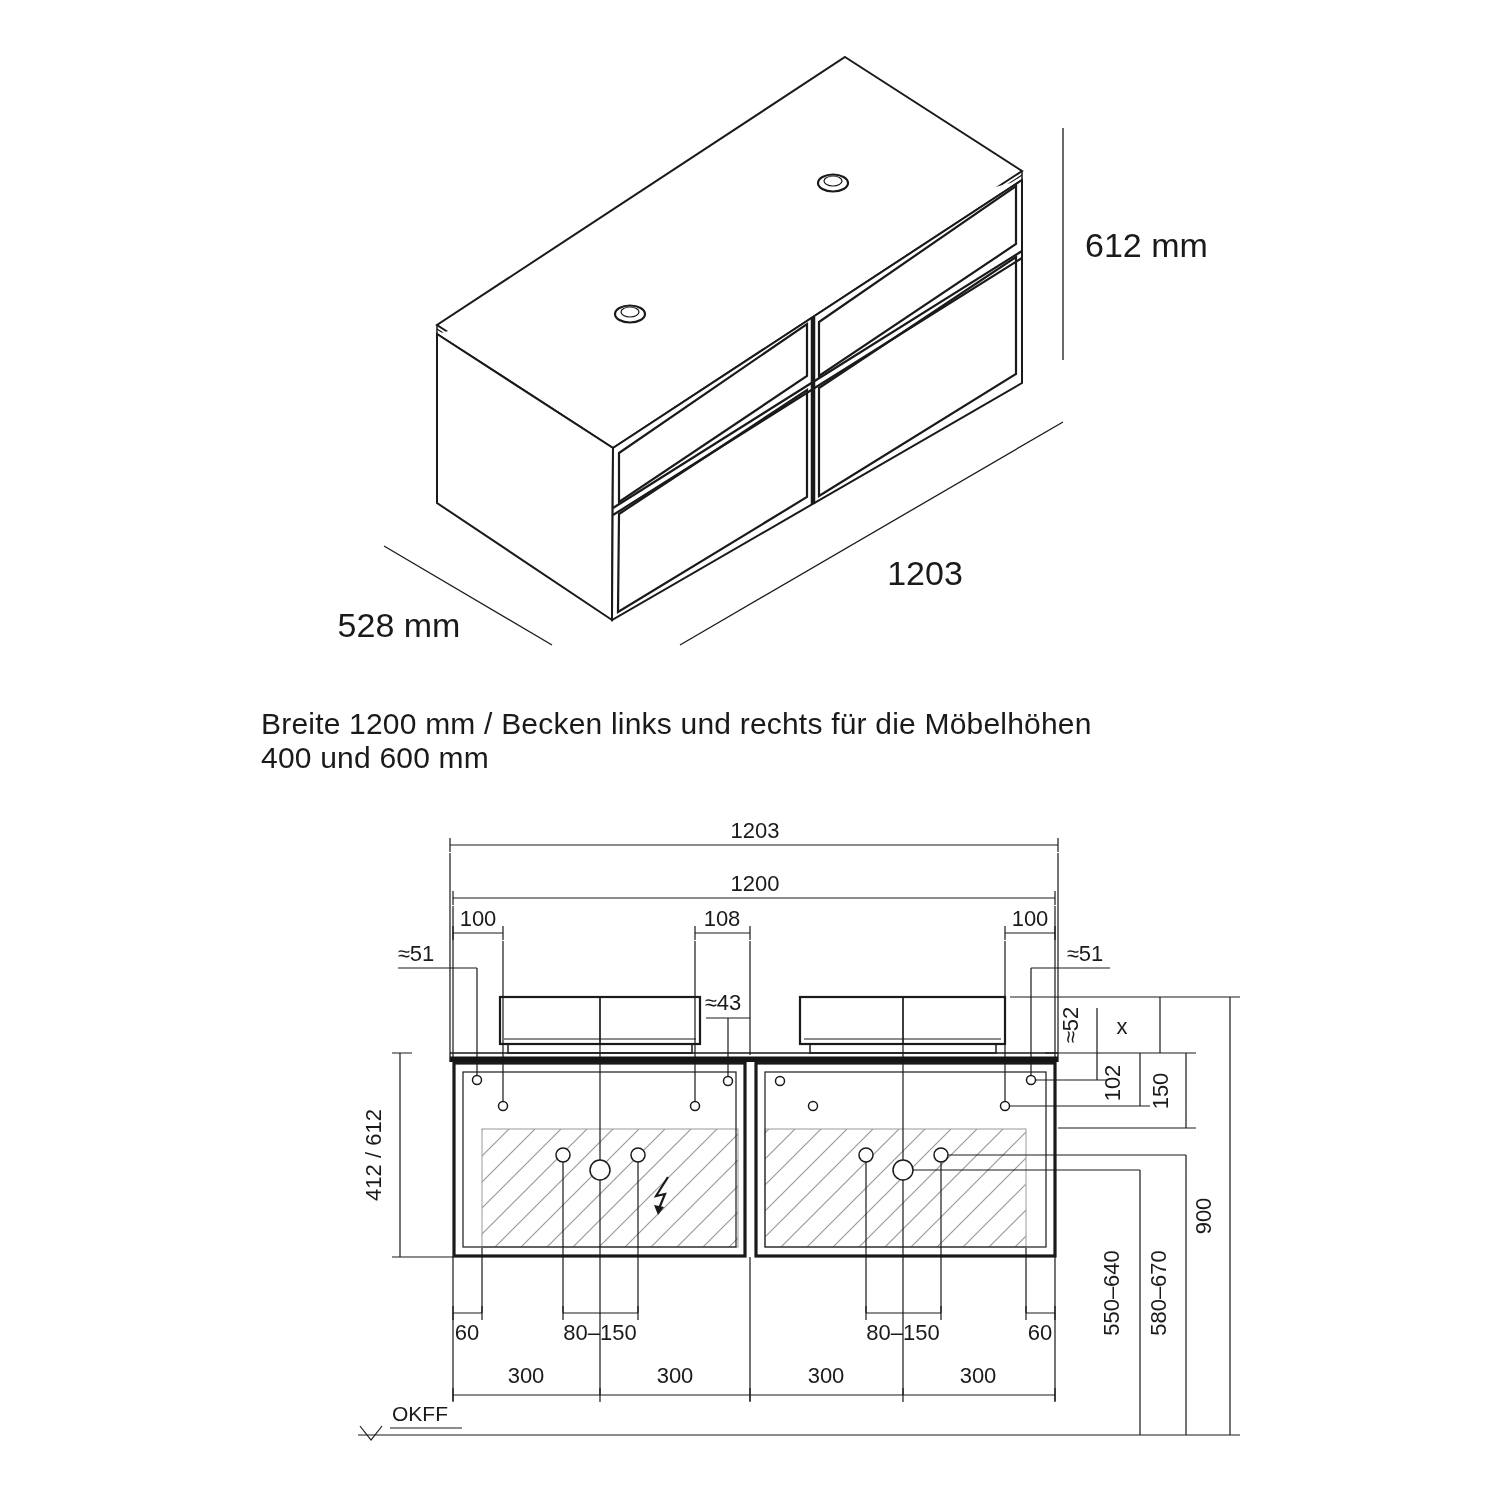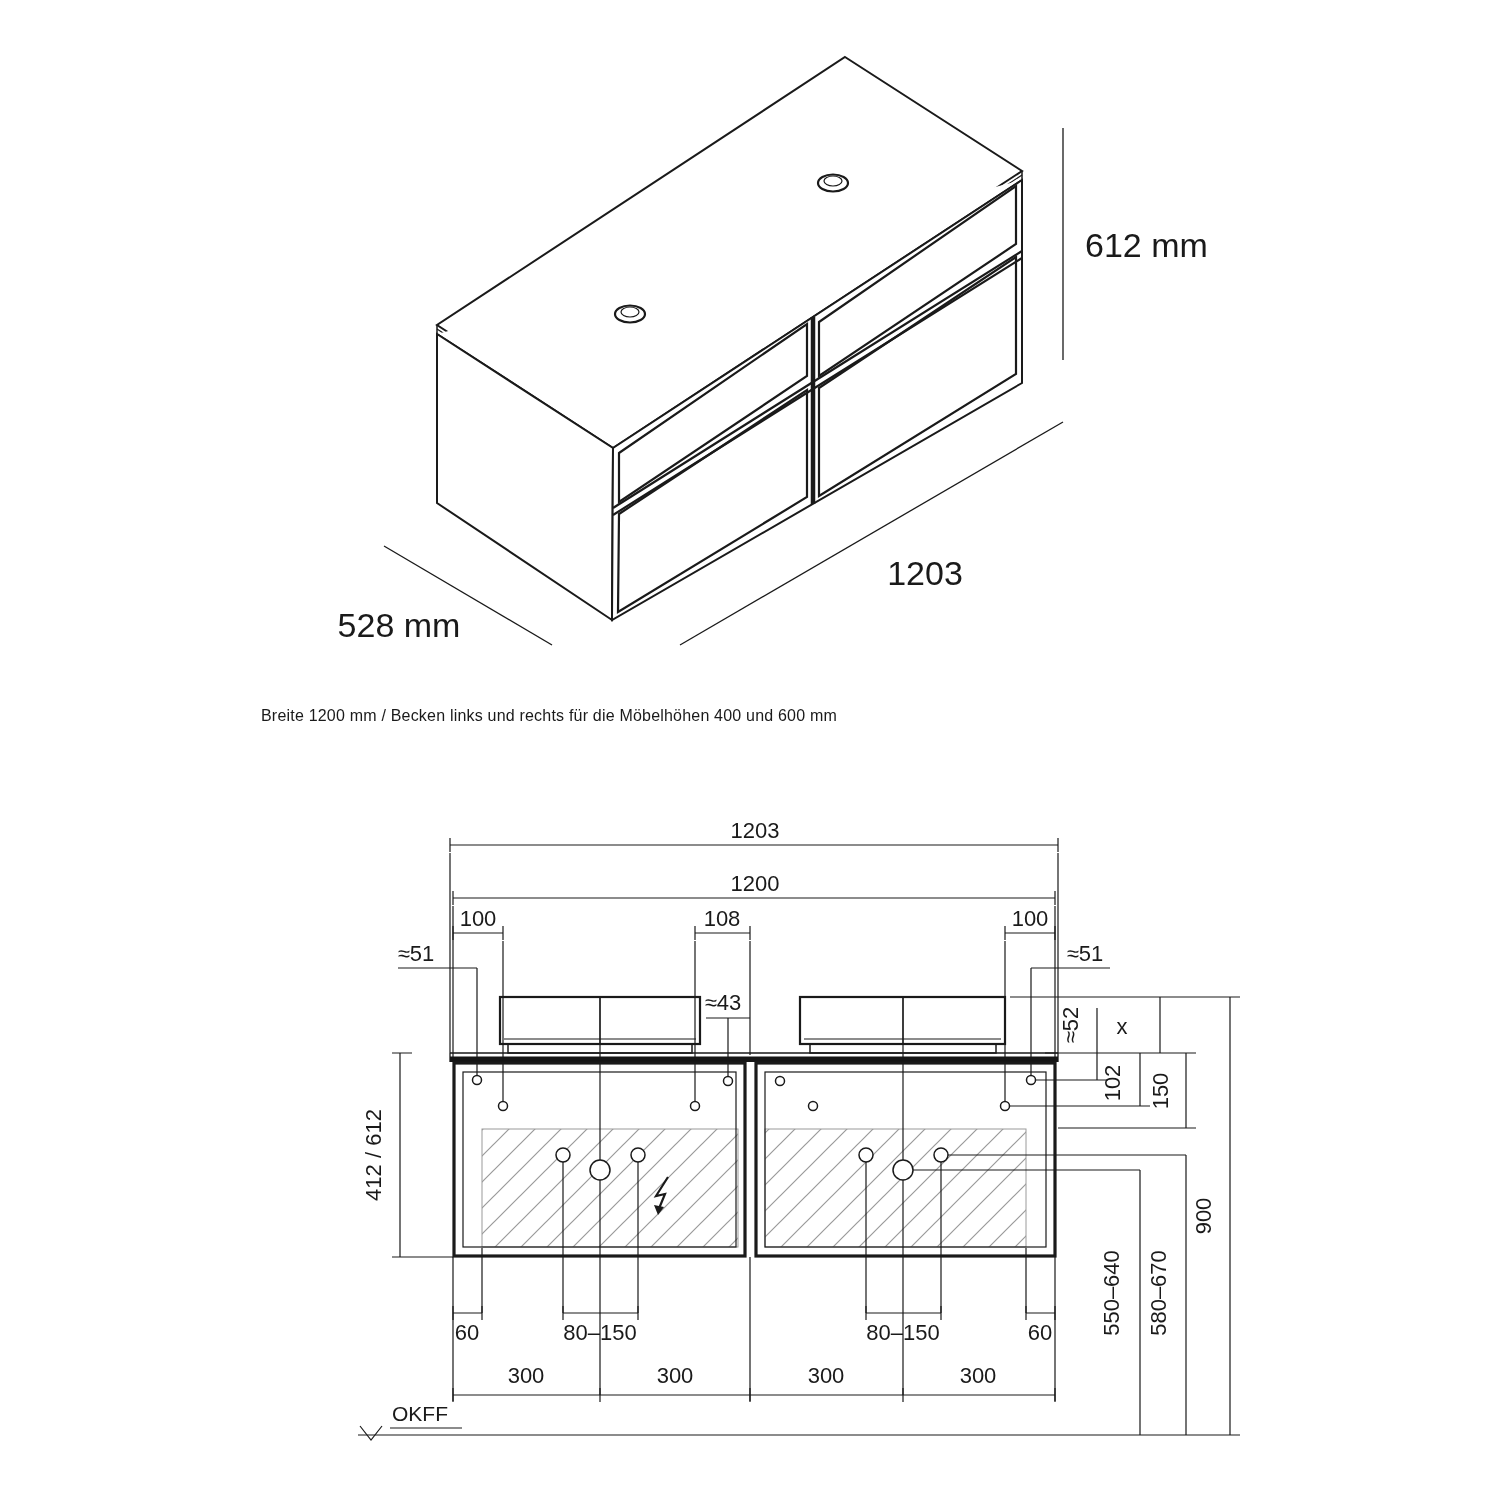--- a/index.html
+++ b/index.html
@@ -3,21 +3,21 @@
 <meta charset="utf-8">
 <style>
   html,body{margin:0;padding:0;background:#ffffff;}
   .page{position:relative;width:1240px;height:1500px;background:#ffffff;overflow:hidden;
         font-family:"Liberation Sans", sans-serif;color:#1a1a1a;}
   svg{position:absolute;left:0;top:0;}
   svg text{font-family:"Liberation Sans", sans-serif;fill:#1a1a1a;}
   .t22{font-size:22px;}
   .t21{font-size:21px;}
   .t34{font-size:34px;}
-  .caption{position:absolute;left:261px;top:707px;width:860px;font-size:16px;
+  .caption{position:absolute;left:261px;top:707px;width:860px;font-size:30px;
            color:#1a1a1a;letter-spacing:0.2px;}
   .thin{stroke:#1a1a1a;stroke-width:1.2;fill:none;}
   .med{stroke:#1a1a1a;stroke-width:2.2;fill:none;}
   .med15{stroke:#1a1a1a;stroke-width:1.5;fill:none;}
   .thick{stroke:#1a1a1a;stroke-width:3.2;fill:none;}
   .face{stroke:#1a1a1a;stroke-width:2;fill:#ffffff;}
   .circ{stroke:#1a1a1a;stroke-width:1.5;fill:#ffffff;}
   .hatchrect{stroke:#9a9a9a;stroke-width:1;fill:url(#hatch);}
 </style>
 </head>

